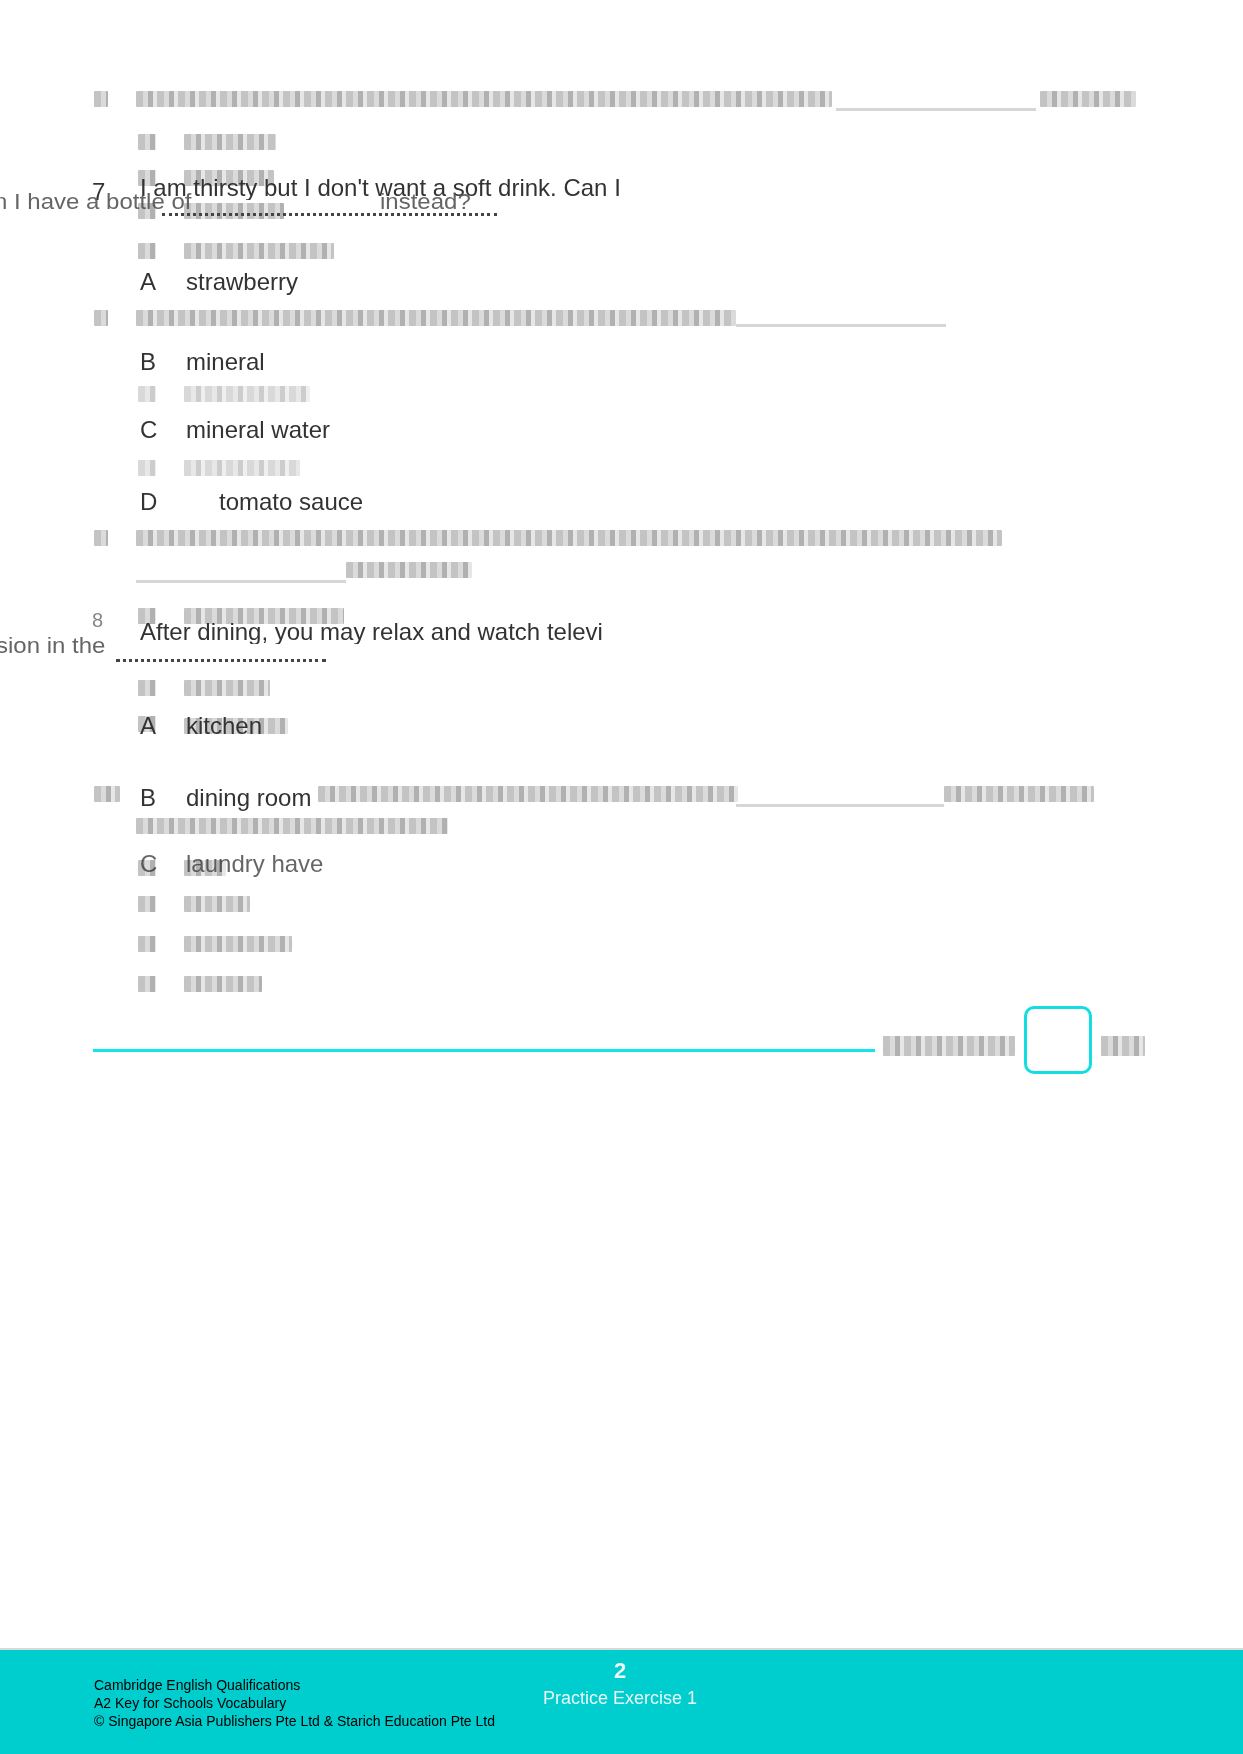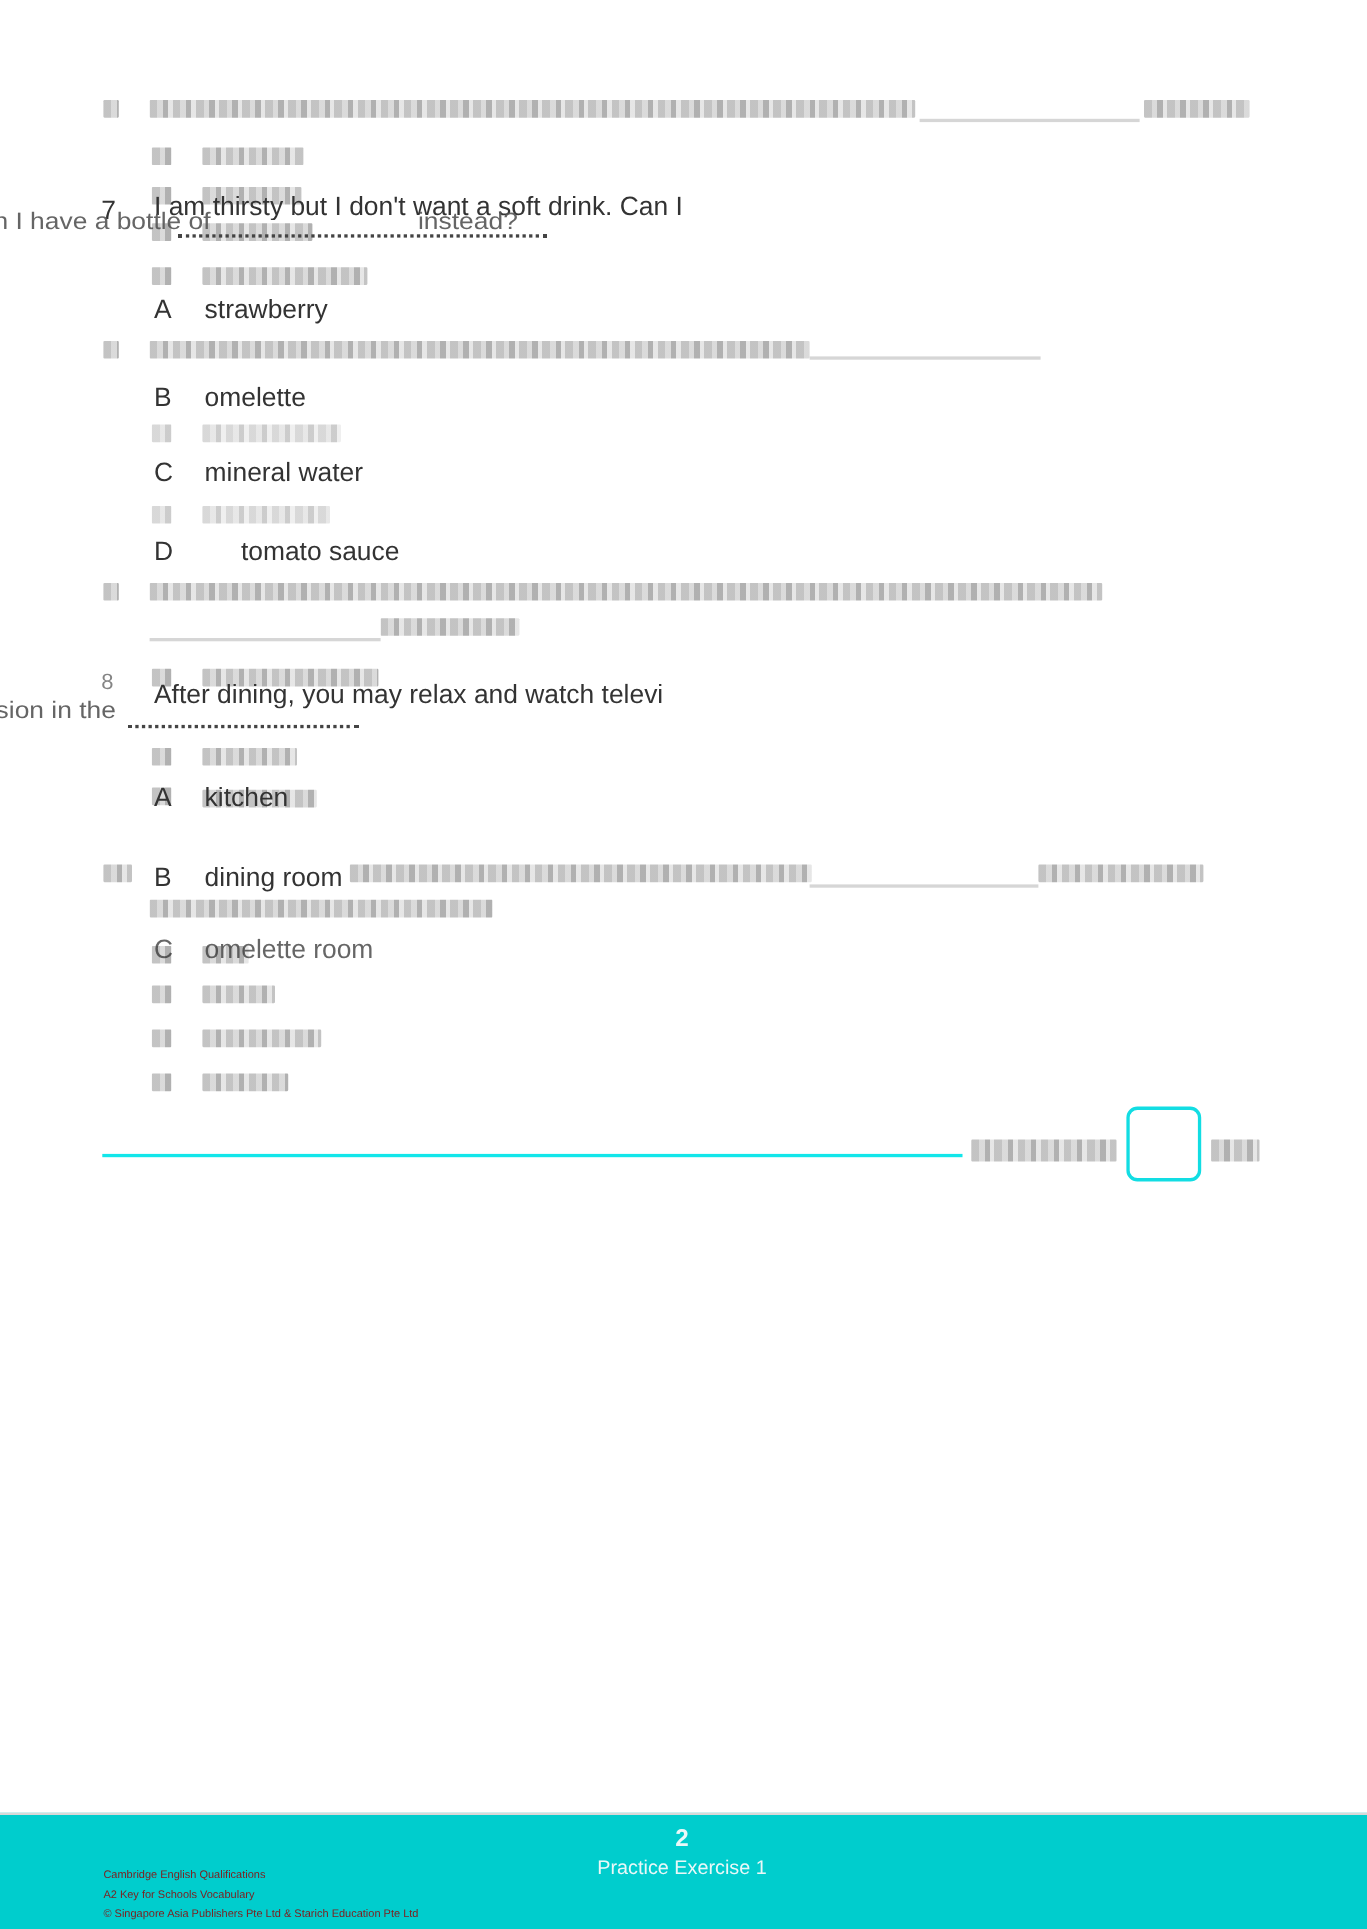--- a/index.html
+++ b/index.html
@@ -15,21 +15,21 @@
   .blur.light { opacity: 0.55; }
   .blank-line { position: absolute; height: 3px; background: #d6d6d6; }
   .overlay { position: absolute; font-size: 24px; color: #333; white-space: nowrap; line-height: 1; }
   .overlay.ghost { color: #555; transform: scaleY(0.9); opacity: .9; }
   .dots { position: absolute; height: 3px; border-bottom: 3px dotted #444; }
   .teal-line { position: absolute; left: 93px; top: 1049px; width: 782px; height: 3px; background: #12e6ea; }
   .score-box { position: absolute; left: 1024px; top: 1006px; width: 68px; height: 68px; border: 3px solid #12dde3; border-radius: 10px; box-sizing: border-box; }
   .score-label-blur { position: absolute; left: 883px; top: 1036px; width: 132px; height: 20px; }
   .score-total-blur { position: absolute; left: 1101px; top: 1036px; width: 44px; height: 20px; }
   .footer { position: absolute; left: 0; top: 1648px; width: 1243px; height: 106px; background: #00cdcd; border-top: 2px solid #d8d8d8; }
-  .footer-left { position: absolute; left: 94px; top: 46px; font-size: 10px; color: #7f1d1d; line-height: 18px; }
+  .footer-left { position: absolute; left: 94px; top: 26px; font-size: 14px; color: #000000; line-height: 18px; }
   .footer-center { position: absolute; left: 535px; top: 8px; width: 170px; text-align: center; color: #eaf8f8; }
   .page-num { font-size: 22px; font-weight: bold; display: block; }
   .exercise { font-size: 18px; display: block; margin-top: 4px; }
 </style>
 </head>
 <body>
 
 <div class="blur" style="left:94px;top:91px;width:14px;height:16px;"></div>
 <div class="blur" style="left:136px;top:91px;width:696px;height:16px;"></div>
 <div class="blank-line" style="left:836px;top:108px;width:200px;"></div>
@@ -56,21 +56,21 @@
 <div class="blur" style="left:94px;top:310px;width:14px;height:16px;"></div>
 <div class="blur" style="left:136px;top:310px;width:600px;height:16px;"></div>
 <div class="blank-line" style="left:736px;top:324px;width:210px;"></div>
 
 <div class="blur light" style="left:138px;top:386px;width:18px;height:16px;"></div>
 <div class="blur light" style="left:184px;top:386px;width:126px;height:16px;"></div>
 <div class="blur light" style="left:138px;top:460px;width:18px;height:16px;"></div>
 <div class="blur light" style="left:184px;top:460px;width:116px;height:16px;"></div>
 
 <span class="overlay" style="left:140px;top:350px;">B</span>
-<span class="overlay" style="left:186px;top:350px;">omelette</span>
+<span class="overlay" style="left:186px;top:350px;">mineral</span>
 <span class="overlay" style="left:140px;top:418px;">C</span>
 <span class="overlay" style="left:186px;top:418px;">mineral water</span>
 <span class="overlay" style="left:140px;top:490px;">D</span>
 <span class="overlay" style="left:186px;top:490px;margin-left:33px;">tomato sauce</span>
 
 <div class="blur" style="left:94px;top:530px;width:14px;height:16px;"></div>
 <div class="blur" style="left:136px;top:530px;width:866px;height:16px;"></div>
 <div class="blank-line" style="left:136px;top:580px;width:210px;"></div>
 <div class="blur" style="left:346px;top:562px;width:126px;height:16px;"></div>
 
@@ -95,21 +95,21 @@
 <div class="blank-line" style="left:736px;top:804px;width:208px;"></div>
 <div class="blur" style="left:944px;top:786px;width:150px;height:16px;"></div>
 <div class="blur" style="left:136px;top:818px;width:312px;height:16px;"></div>
 
 <span class="overlay" style="left:140px;top:786px;">B</span>
 <span class="overlay" style="left:186px;top:786px;">dining room</span>
 
 <div class="blur" style="left:138px;top:860px;width:18px;height:16px;"></div>
 <div class="blur" style="left:184px;top:860px;width:42px;height:16px;"></div>
 <span class="overlay" style="left:140px;top:852px;opacity:.75;">C</span>
-<span class="overlay" style="left:186px;top:852px;opacity:.75;">omelette room</span>
+<span class="overlay" style="left:186px;top:852px;opacity:.75;">laundry have</span>
 
 <div class="blur" style="left:138px;top:896px;width:18px;height:16px;"></div>
 <div class="blur" style="left:184px;top:896px;width:66px;height:16px;"></div>
 <div class="blur" style="left:138px;top:936px;width:18px;height:16px;"></div>
 <div class="blur" style="left:184px;top:936px;width:108px;height:16px;"></div>
 <div class="blur" style="left:138px;top:976px;width:18px;height:16px;"></div>
 <div class="blur" style="left:184px;top:976px;width:78px;height:16px;"></div>
 
 <div class="teal-line"></div>
 <div class="blur score-label-blur" title=""></div>

